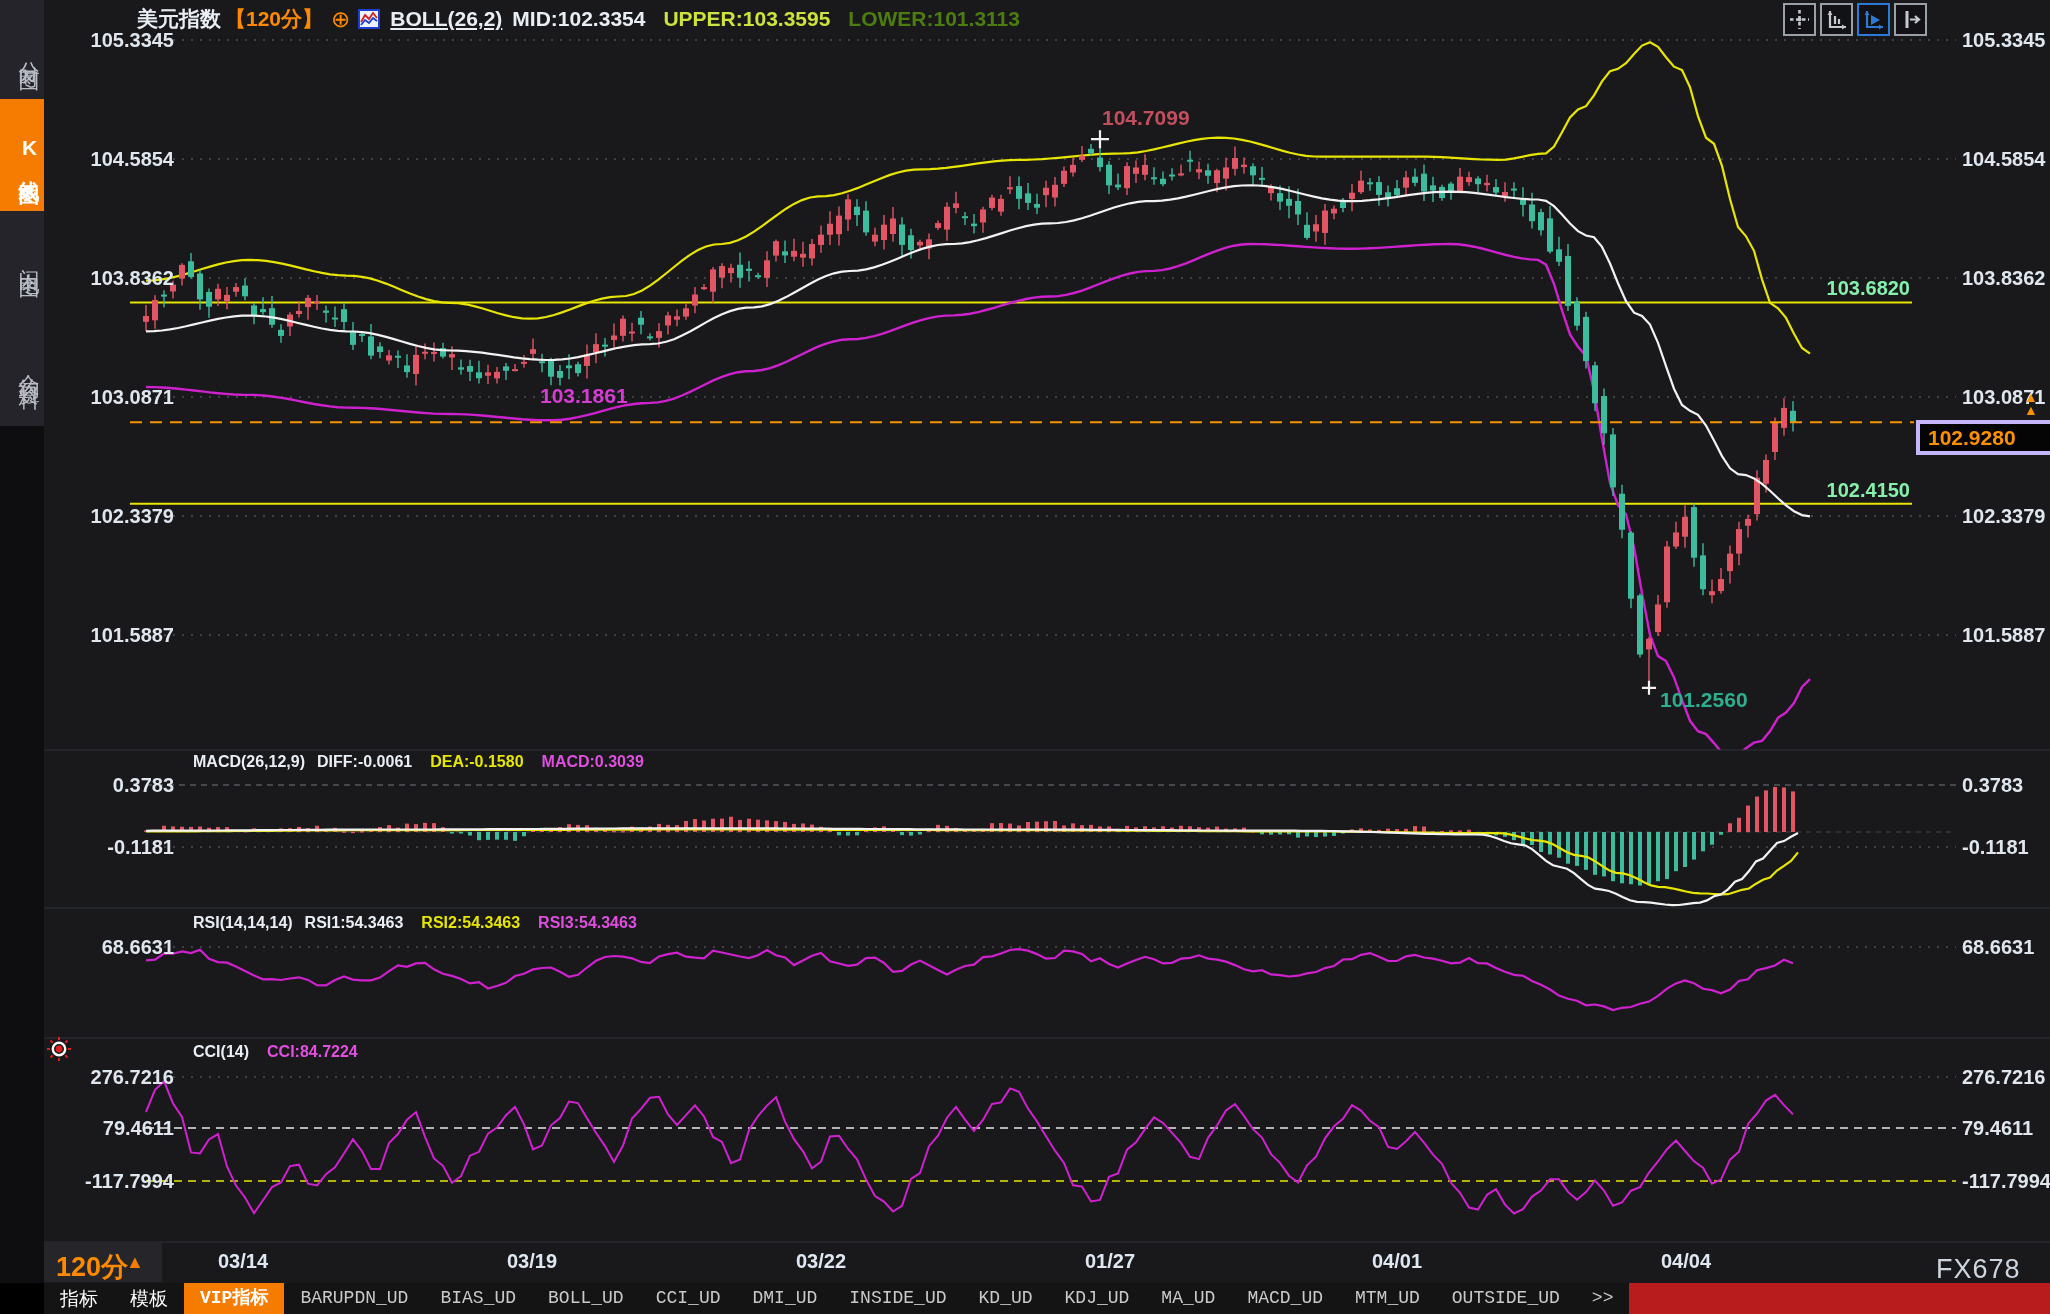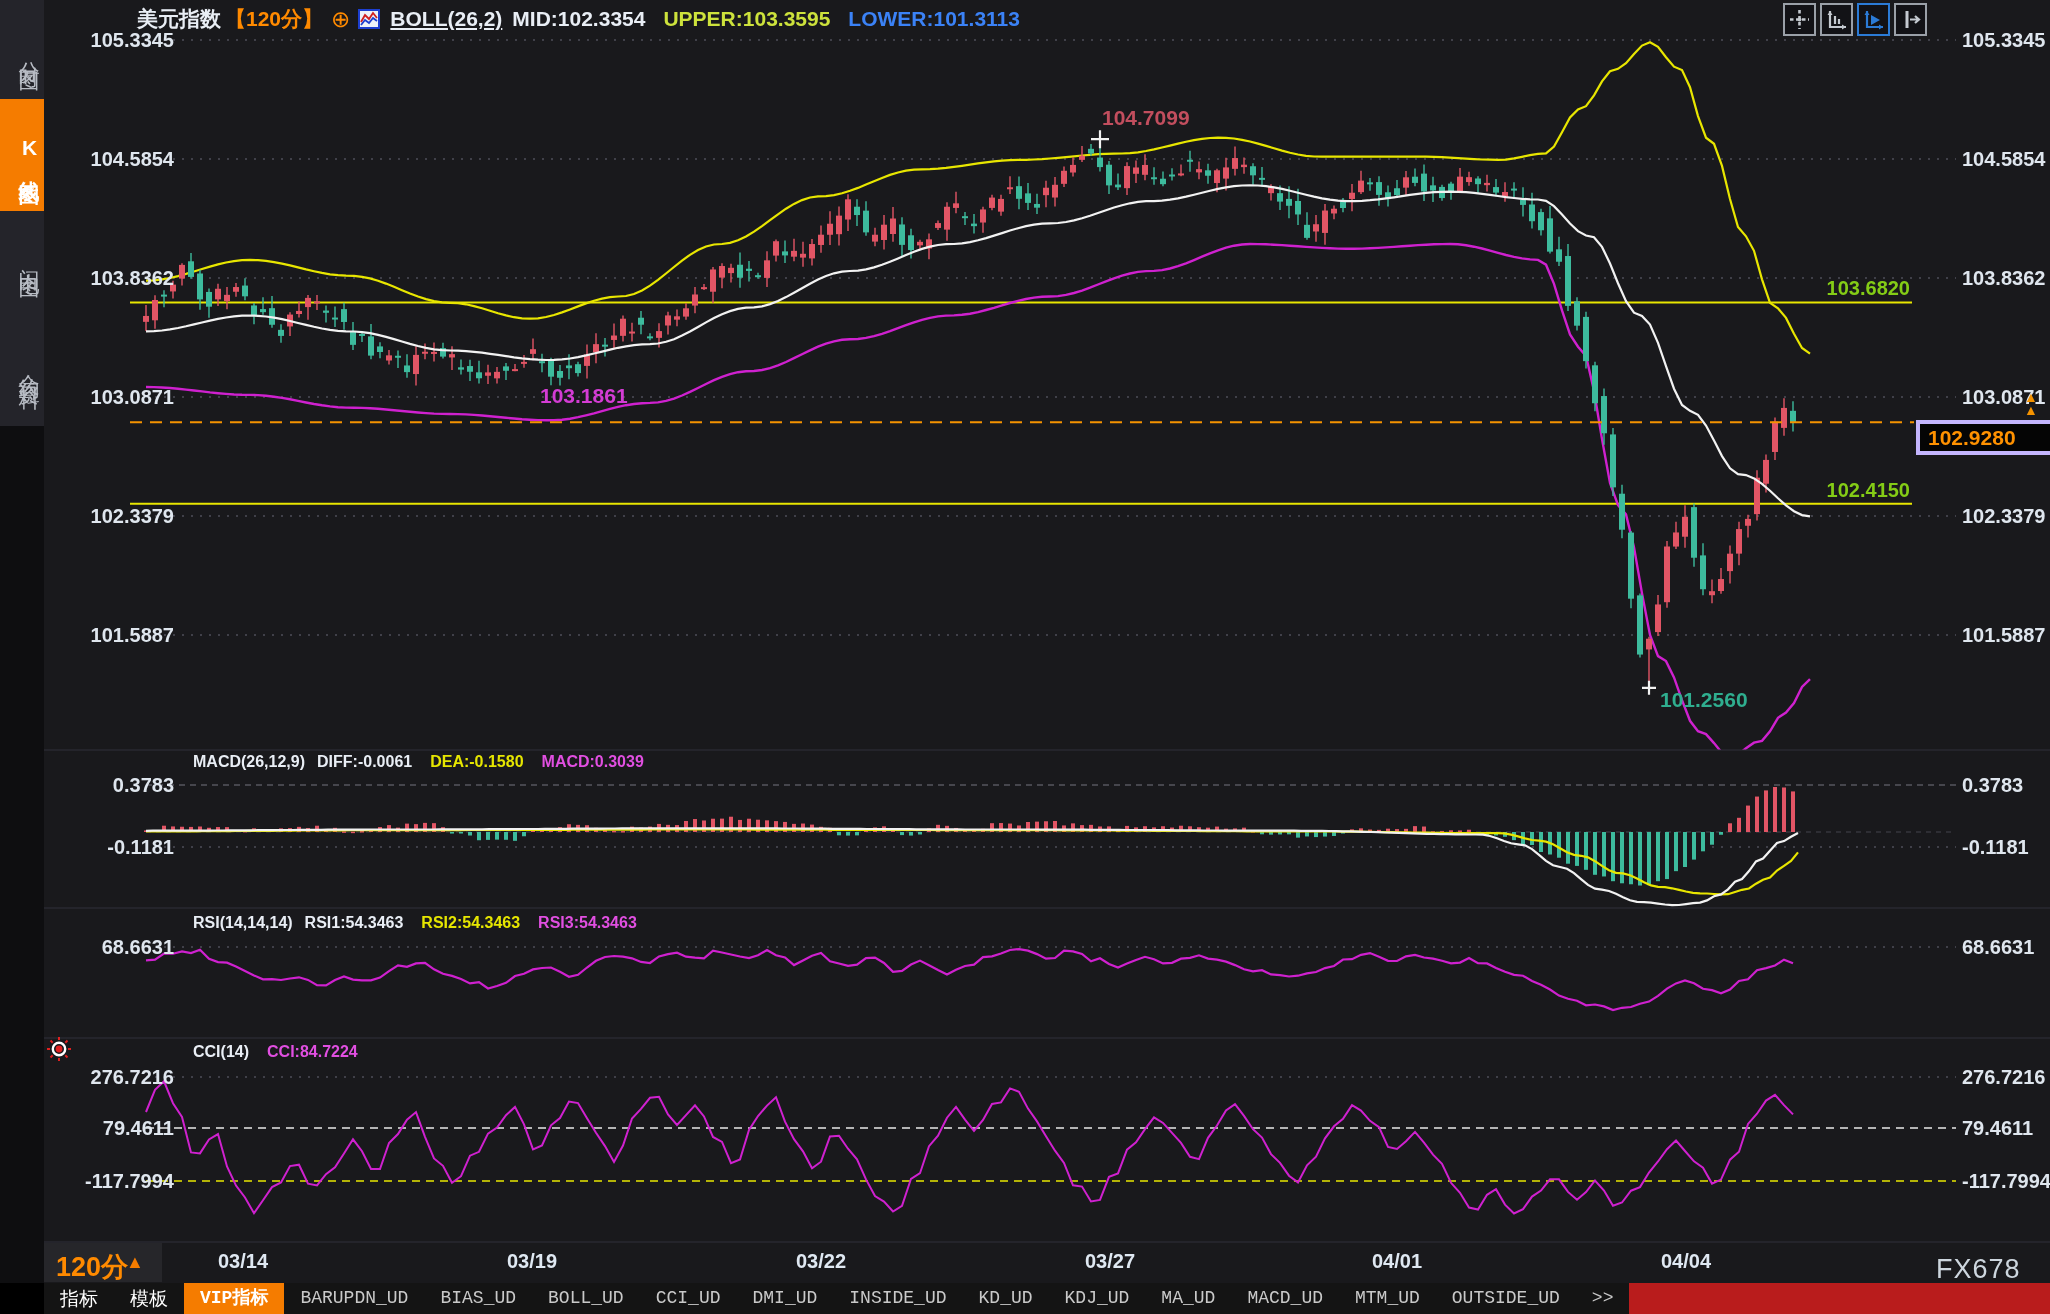--- a/index.html
+++ b/index.html
@@ -15,21 +15,21 @@
   
   .main-header{position:absolute;left:137px;top:5px;display:flex;align-items:center;
                font-size:21px;font-weight:700;z-index:6;white-space:nowrap;}
   .h-symbol{color:#e9eef5;}
   .h-interval{color:#ff8a00;margin-left:4px;}
   .h-target{color:#ff8a00;margin-left:8px;font-size:23px;font-weight:400;}
   .h-chicon{margin-left:8px;display:inline-block;}
   .h-ind{color:#e9eef5;margin-left:10px;text-decoration:underline;}
   .h-mid{color:#e9eef5;margin-left:10px;}
   .h-upper{color:#cde23c;margin-left:18px;}
-  .h-lower{color:#3b82f6;margin-left:18px;}
+  .h-lower{color:#4d7c0f;margin-left:18px;}
   
   #toolbar{position:absolute;left:1783px;top:3px;display:flex;gap:4px;z-index:6;}
   .tool-btn{width:29px;height:29px;border:2px solid #9aa0a8;background:#121216;display:flex;
             align-items:center;justify-content:center;cursor:pointer;}
   .tool-btn.active{border-color:#2b7bd6;}
   
   .axlab{position:absolute;color:#dfe6ee;font-size:20px;font-weight:700;transform:translateY(-50%);
          white-space:nowrap;z-index:4;}
   .axlab.left{left:44px;width:130px;text-align:right;}
   .axlab.right{left:1962px;text-align:left;}
@@ -38,21 +38,21 @@
                z-index:6;white-space:nowrap;}
   .pane-header .w{color:#e9eef5;}
   .pane-header .y{color:#e6e600;margin-left:18px;}
   .pane-header .m{color:#e14fe1;margin-left:18px;}
   .pane-header .w2{color:#e9eef5;margin-left:12px;}
   
   .ann{position:absolute;font-weight:700;font-size:21px;z-index:6;white-space:nowrap;}
   #ann-high{left:1102px;top:106px;color:#c24e5e;}
   #ann-swing-low{left:514px;top:384px;color:#d43cd4;margin-left:26px;}
   #ann-low{left:1660px;top:688px;color:#2fae8f;}
-  .hline-lab{position:absolute;left:1700px;width:210px;text-align:right;color:#84cc16;
+  .hline-lab{position:absolute;left:1700px;width:210px;text-align:right;color:#86efac;
              font-size:20px;font-weight:700;z-index:6;}
   #price-box{position:absolute;left:1916px;top:420px;width:122px;height:27px;border:4px solid #c4b5fd;
              background:#050505;color:#ff9100;font-size:21px;font-weight:700;line-height:27px;
              padding-left:8px;z-index:7;}
   #price-arrows{position:absolute;left:2024px;top:391px;display:flex;flex-direction:column;
                 line-height:13px;font-size:14px;color:#f59300;z-index:7;}
   
   #interval-chip{position:absolute;left:44px;top:1243px;width:118px;height:39px;background:#26262a;z-index:6;}
   #interval-lab{position:absolute;left:56px;top:1249px;color:#ff8a00;font-size:27px;font-weight:700;z-index:7;}
   #interval-arrow{position:absolute;left:126px;top:1252px;color:#f57c00;font-size:18px;z-index:7;}
@@ -801,21 +801,21 @@
     <circle cx="13" cy="13" r="3.4" fill="#e02020"></circle>
   </svg>
 </div>
 
 <div id="interval-chip"></div>
 <div id="interval-lab">120分</div>
 <div id="interval-arrow">▲</div>
 <div class="date-label" style="left:198px">03/14</div>
 <div class="date-label" style="left:487px">03/19</div>
 <div class="date-label" style="left:776px">03/22</div>
-<div class="date-label" style="left:1065px">03/27</div>
+<div class="date-label" style="left:1065px">01/27</div>
 <div class="date-label" style="left:1352px">04/01</div>
 <div class="date-label" style="left:1641px">04/04</div>
 <div id="watermark">FX678</div>
 <div id="tabbar-underlay"></div>
 <div id="tab-bar">
     <div class="tab">指标</div>
     <div class="tab">模板</div>
     <div class="tab active mono">VIP指标</div>
     <div class="tab mono">BARUPDN_UD</div>
     <div class="tab mono">BIAS_UD</div>

